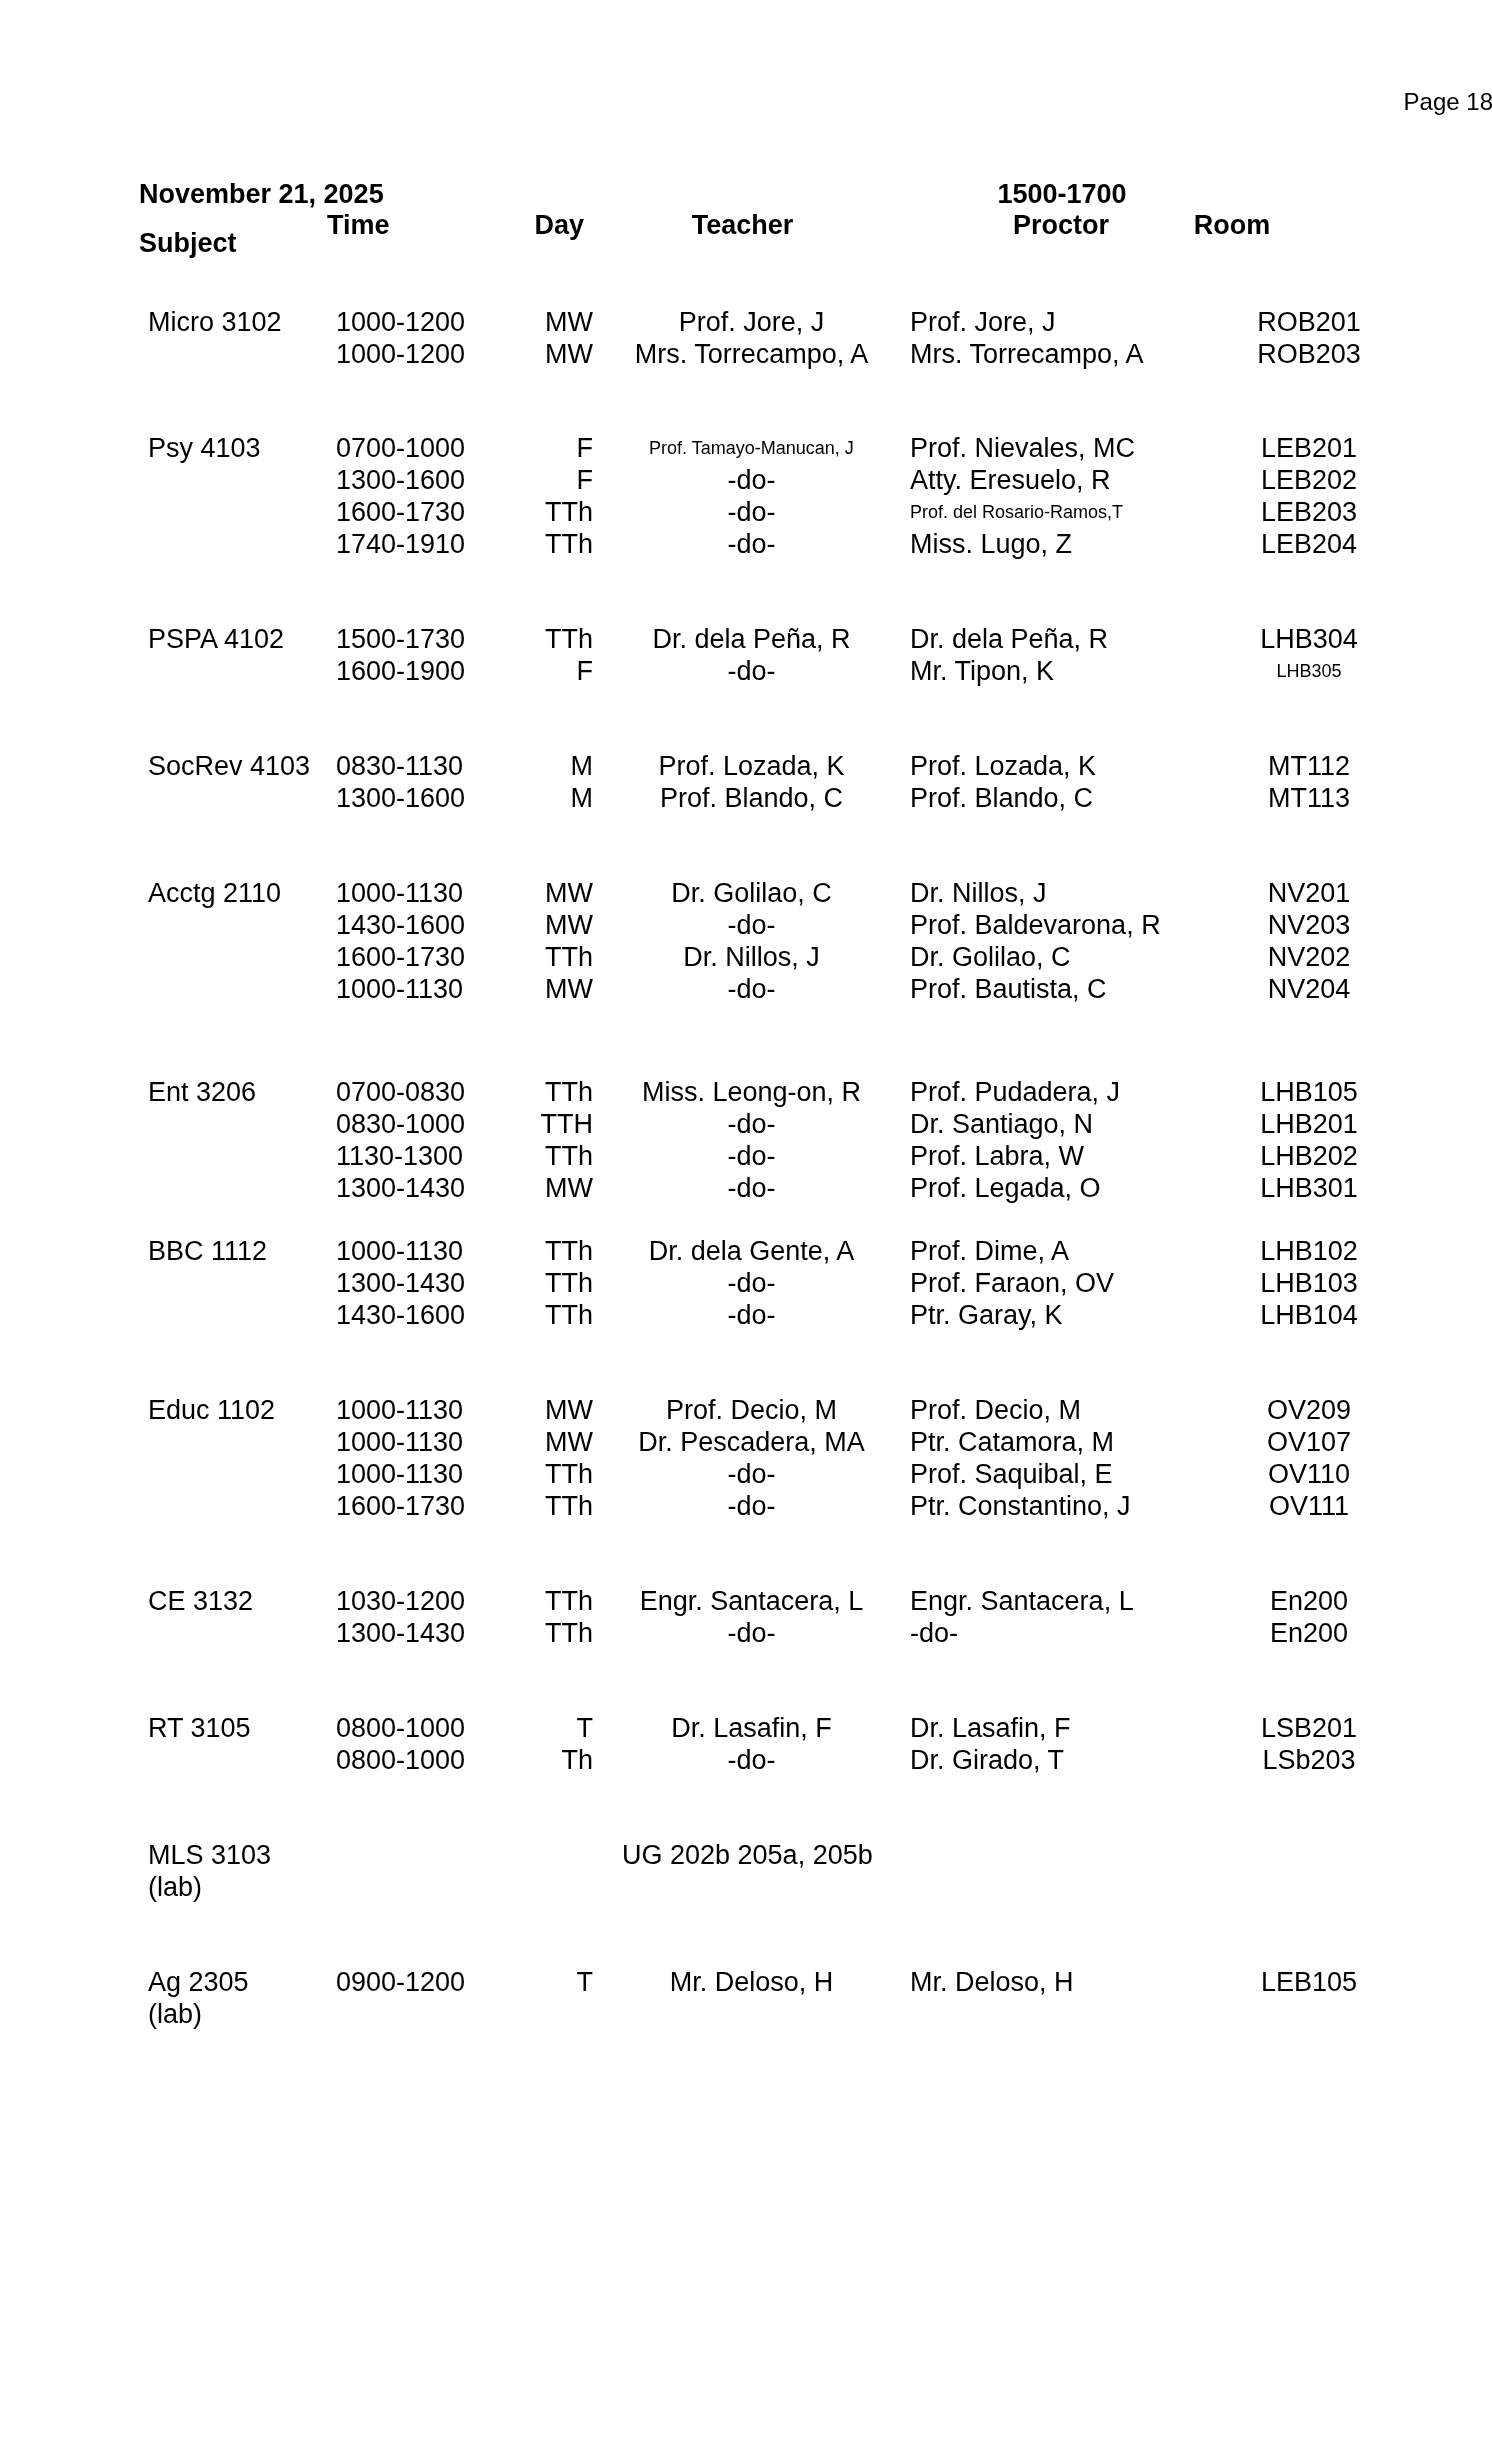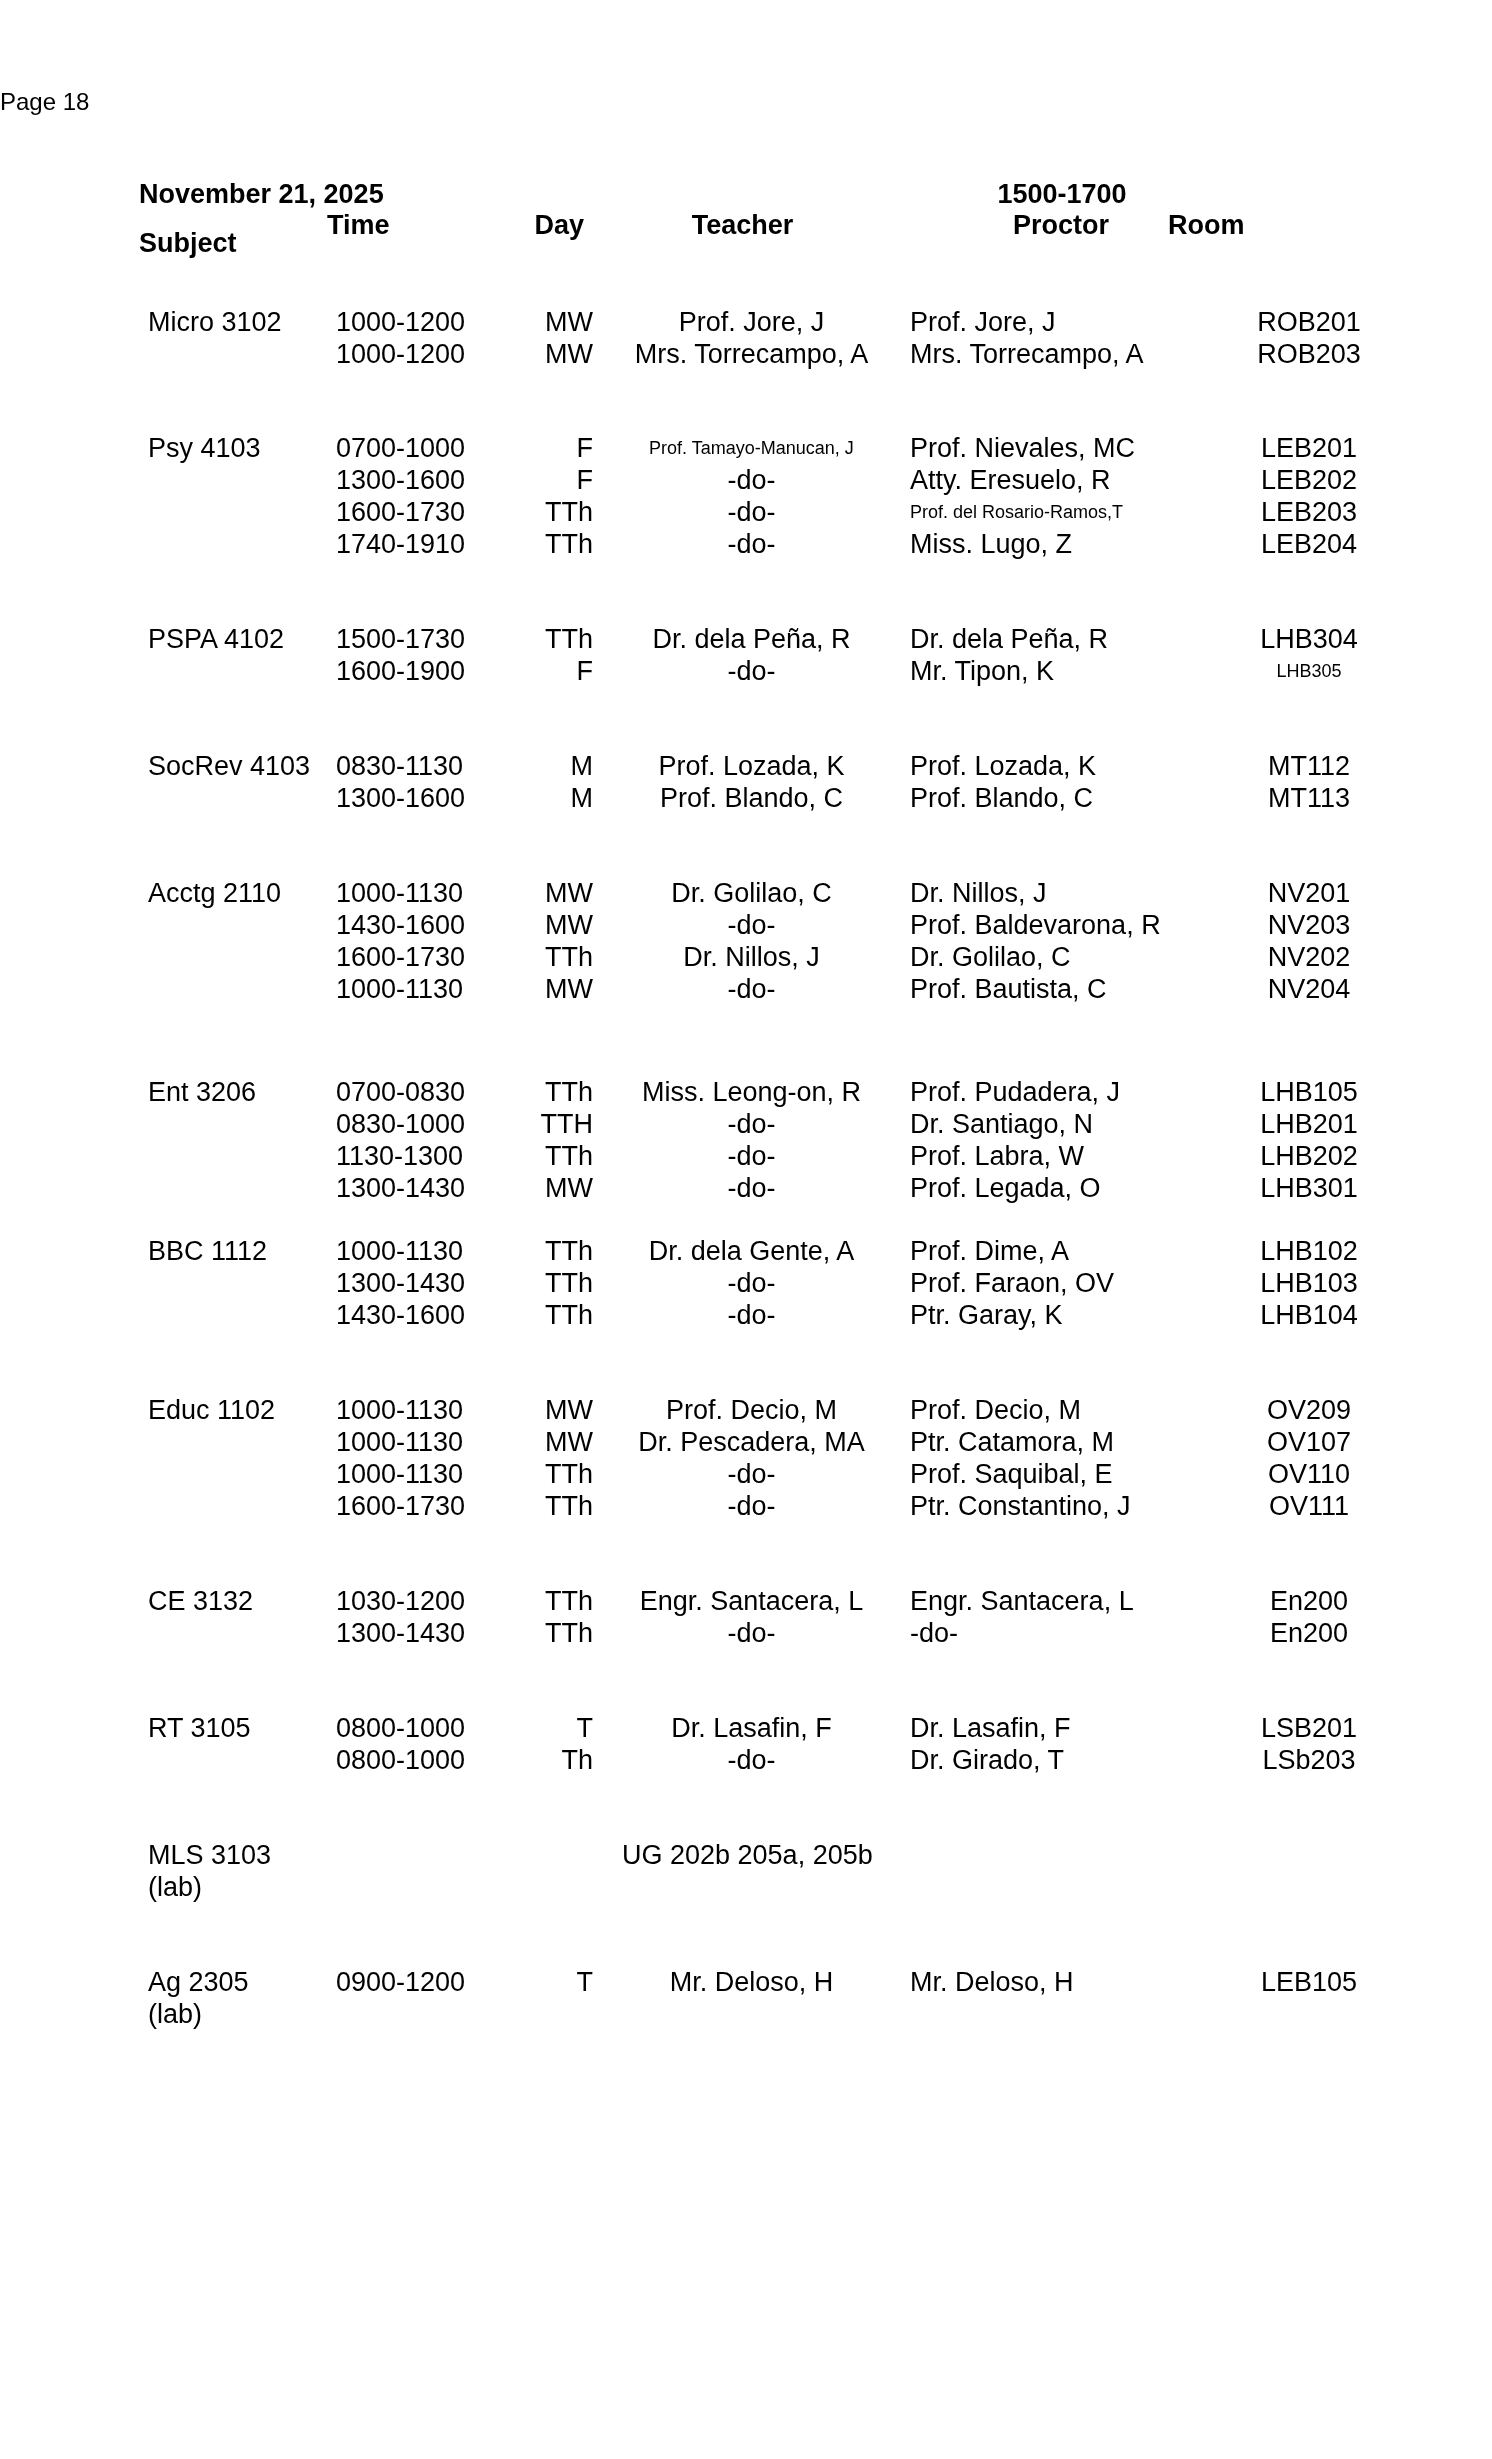--- a/index.html
+++ b/index.html
@@ -1,17 +1,17 @@
 <!DOCTYPE html>
 <html><head>
 <meta charset="utf-8">
 <style>
   html, body { margin:0; padding:0; background:#ffffff; }
   body { width:1493px; height:2459px; position:relative; font-family:"Liberation Sans", sans-serif; color:#000; overflow:hidden; }
-  .page-num { position:absolute; top:88px; left:0; width:1493px; text-align:left; font-size:24px; }
+  .page-num { position:absolute; top:88px; left:0; width:1493px; text-align:right; font-size:24px; }
   .hdr { position:absolute; font-weight:bold; font-size:27px; line-height:32px; white-space:nowrap; }
   .block { position:absolute; left:0; width:1493px;padding-left:9px; }
   .row { position:relative; height:32px; font-size:27px; line-height:32px; white-space:nowrap; }
   .c { position:absolute; top:0; }
   .subj { left:139px; }
   .time { left:327px; }
   .day { left:488px; width:96px; text-align:right; }
   .teach { left:589px; width:307px; text-align:center; }
   .proc { left:901px; }
   .room { left:1204px; width:192px; text-align:center; }
@@ -24,21 +24,21 @@
 <div class="page-num">Page 18</div>
 
 <div class="hdr" style="top:178px;left:139px;">November 21, 2025</div>
 <div class="hdr" style="top:178px;left:990px;width:144px;text-align:center;">1500-1700</div>
 
 <div class="hdr" style="top:227px;left:139px;">Subject</div>
 <div class="hdr" style="top:209px;left:327px;">Time</div>
 <div class="hdr" style="top:209px;left:488px;width:96px;text-align:right;">Day</div>
 <div class="hdr" style="top:209px;left:589px;width:307px;text-align:center;">Teacher</div>
 <div class="hdr" style="top:209px;left:965px;width:192px;text-align:center;">Proctor</div>
-<div class="hdr" style="top:209px;left:1168px;width:192px;">Room</div>
+<div class="hdr" style="top:209px;left:1136px;width:192px;text-align:center;">Room</div>
 
 <div id="schedule">
     <div class="block" style="top: 306px;">
       <div class="row">
         <span class="c subj">Micro 3102</span>
         <span class="c time">1000-1200</span>
         <span class="c day">MW</span>
         <span class="c teach">Prof. Jore, J</span>
         <span class="c proc">Prof. Jore, J</span>
         <span class="c room">ROB201</span>

